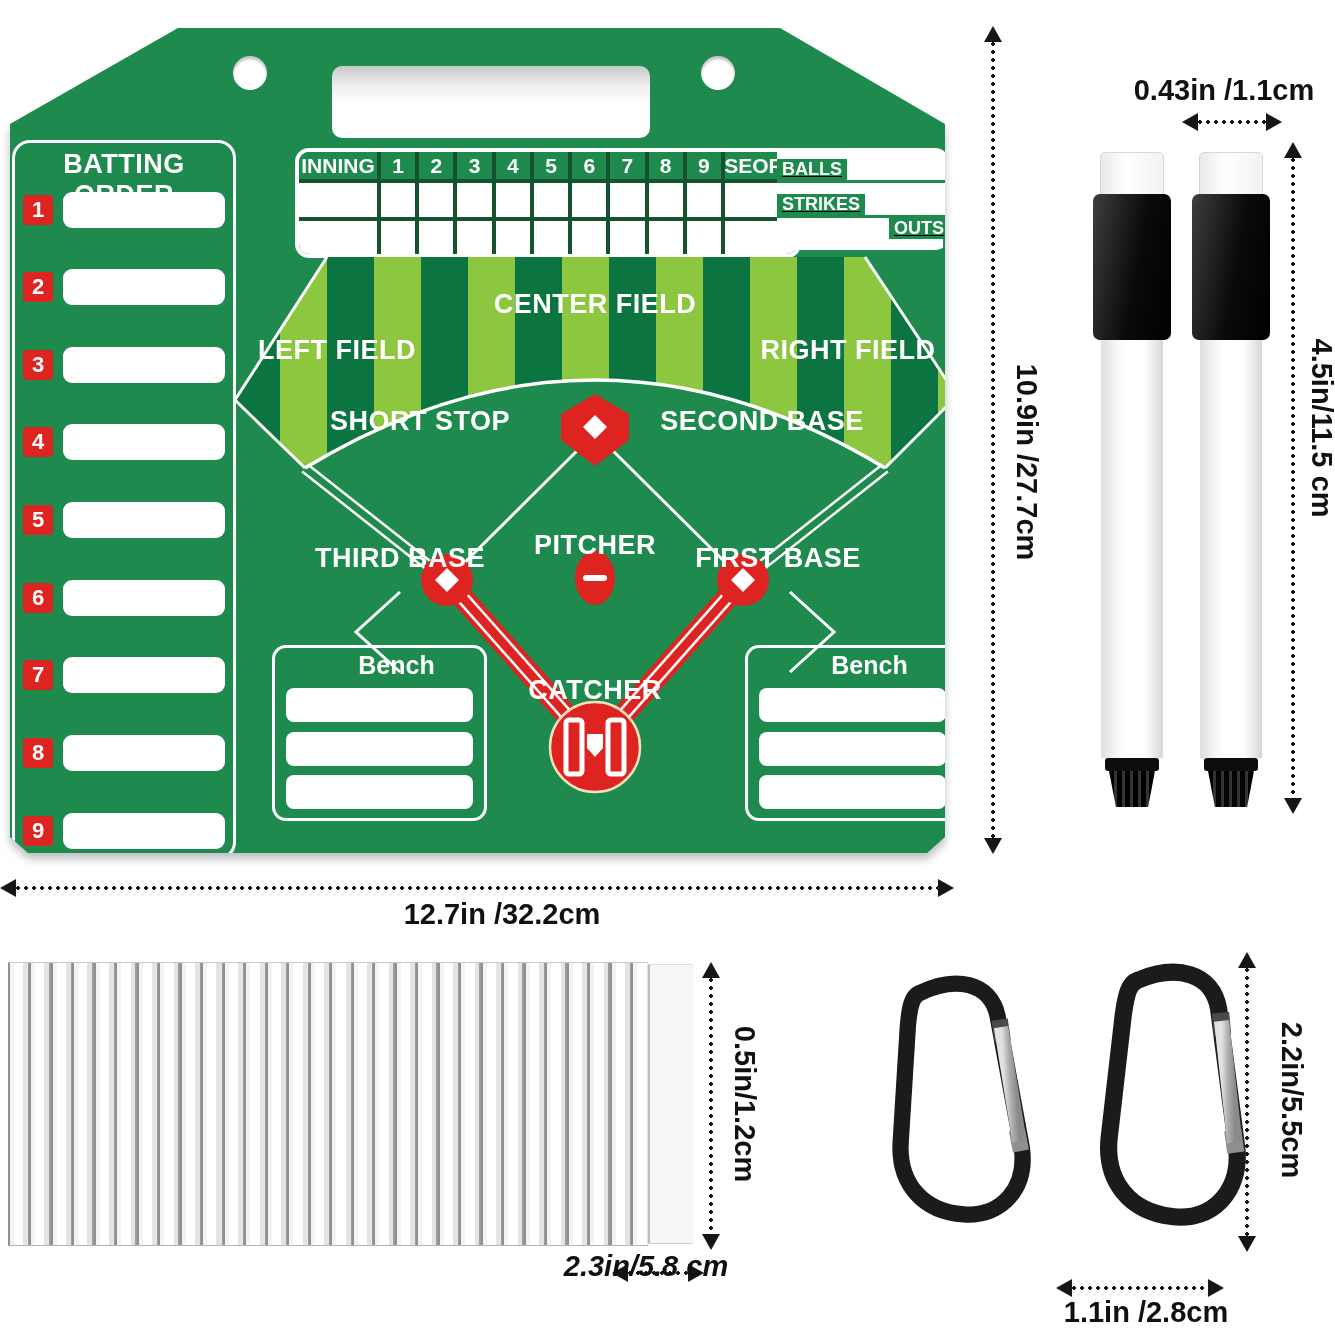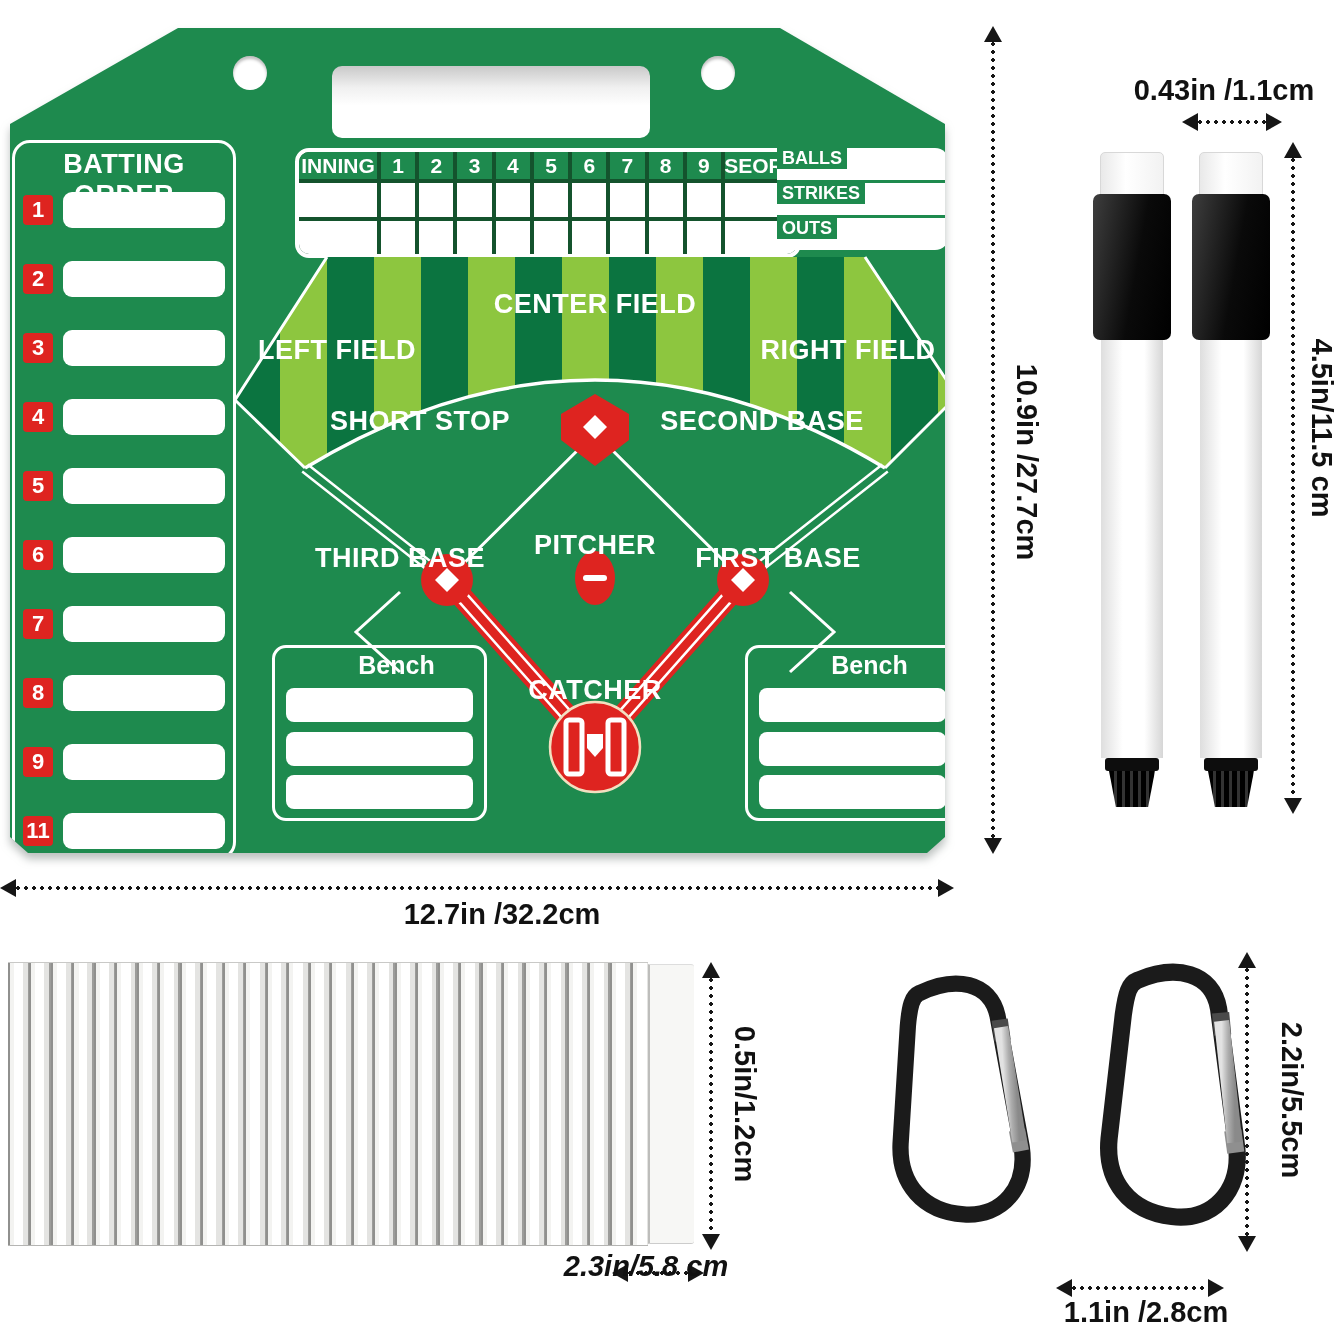--- a/index.html
+++ b/index.html
@@ -34,22 +34,22 @@
                 border:4px solid #fff;border-radius:14px;background:#14532d;overflow:hidden;
                 display:grid;grid-template-columns:78px repeat(9,1fr) 72px;
                 grid-template-rows:27px 1fr 1fr;gap:4px;margin-left:21px;}
   .ih{background:#1E8A4E;color:#fff;font-weight:bold;font-size:21px;
       display:flex;align-items:center;justify-content:center;}
   .ic{background:#fff;}
 
   
   .count-panel{position:absolute;left:767px;top:120px;width:172px;height:102px;background:#fff;
                border-radius:0 14px 14px 0;overflow:hidden;display:flex;flex-direction:column;}
-  .c-row{flex:1;display:flex;align-items:flex-start;border-bottom:3px solid #1E8A4E;}
-  .c-row:last-child{border-bottom:none;}
+  .c-row{flex:1;display:flex;align-items:flex-end;border-bottom:3px solid #1E8A4E;text-decoration:underline;}
+  .c-row:last-child{border-bottom:none;flex-direction:column;}
   .c-label{background:#1E8A4E;color:#fff;font-weight:bold;font-size:18px;
            display:flex;align-items:center;padding:0 5px;}
   .c-cells{flex:1;display:flex;}
   .c-cell{flex:1;border-left:3px solid #1E8A4E;}
   .c-cell:first-child{border-left:none;}
 
   .field{position:absolute;left:0;top:0;}
 
   
   .bench{position:absolute;width:175px;height:170px;border:3px solid #fff;border-radius:14px;padding-left:34px;}
@@ -141,24 +141,20 @@
             <div class="b-row">
               <span class="b-badge">7</span>
               <div class="b-slot"></div>
             </div>
             <div class="b-row">
               <span class="b-badge">8</span>
               <div class="b-slot"></div>
             </div>
             <div class="b-row">
               <span class="b-badge">9</span>
-              <div class="b-slot"></div>
-            </div>
-            <div class="b-row">
-              <span class="b-badge">11</span>
               <div class="b-slot"></div>
             </div>
           </div>
       </div>
 
       <div class="inning-table" id="inning-grid">
           <div class="ih">INNING</div>
           <div class="ih">1</div>
           <div class="ih">2</div>
           <div class="ih">3</div>

